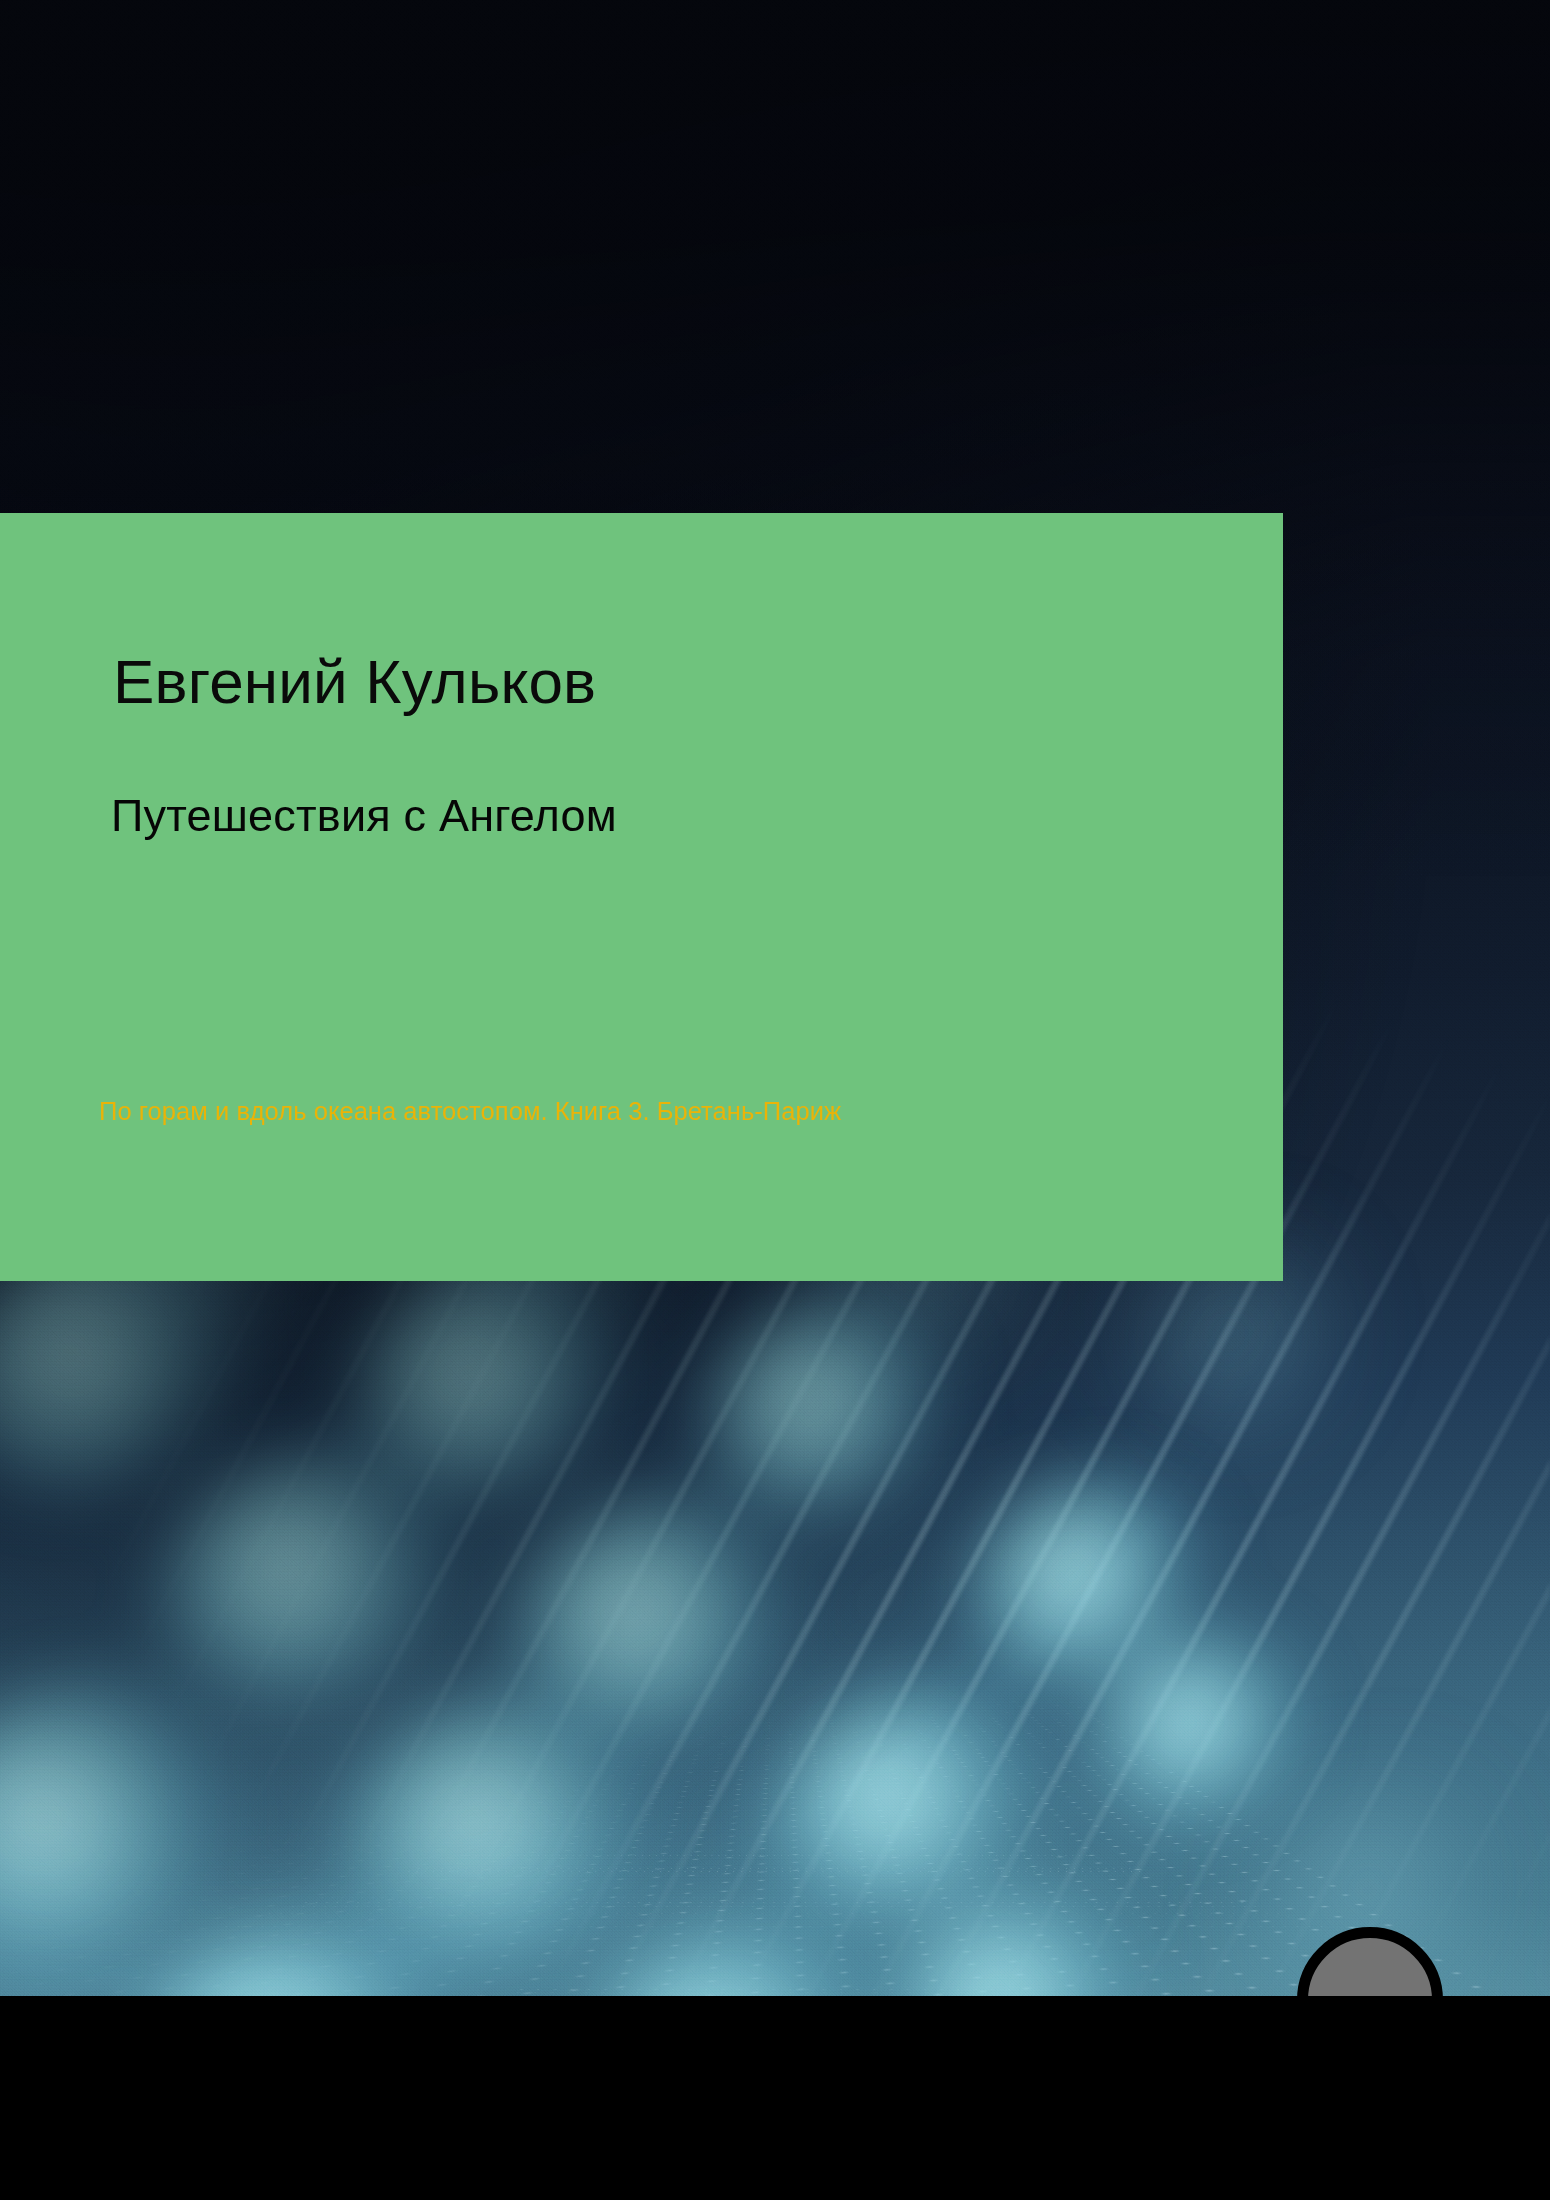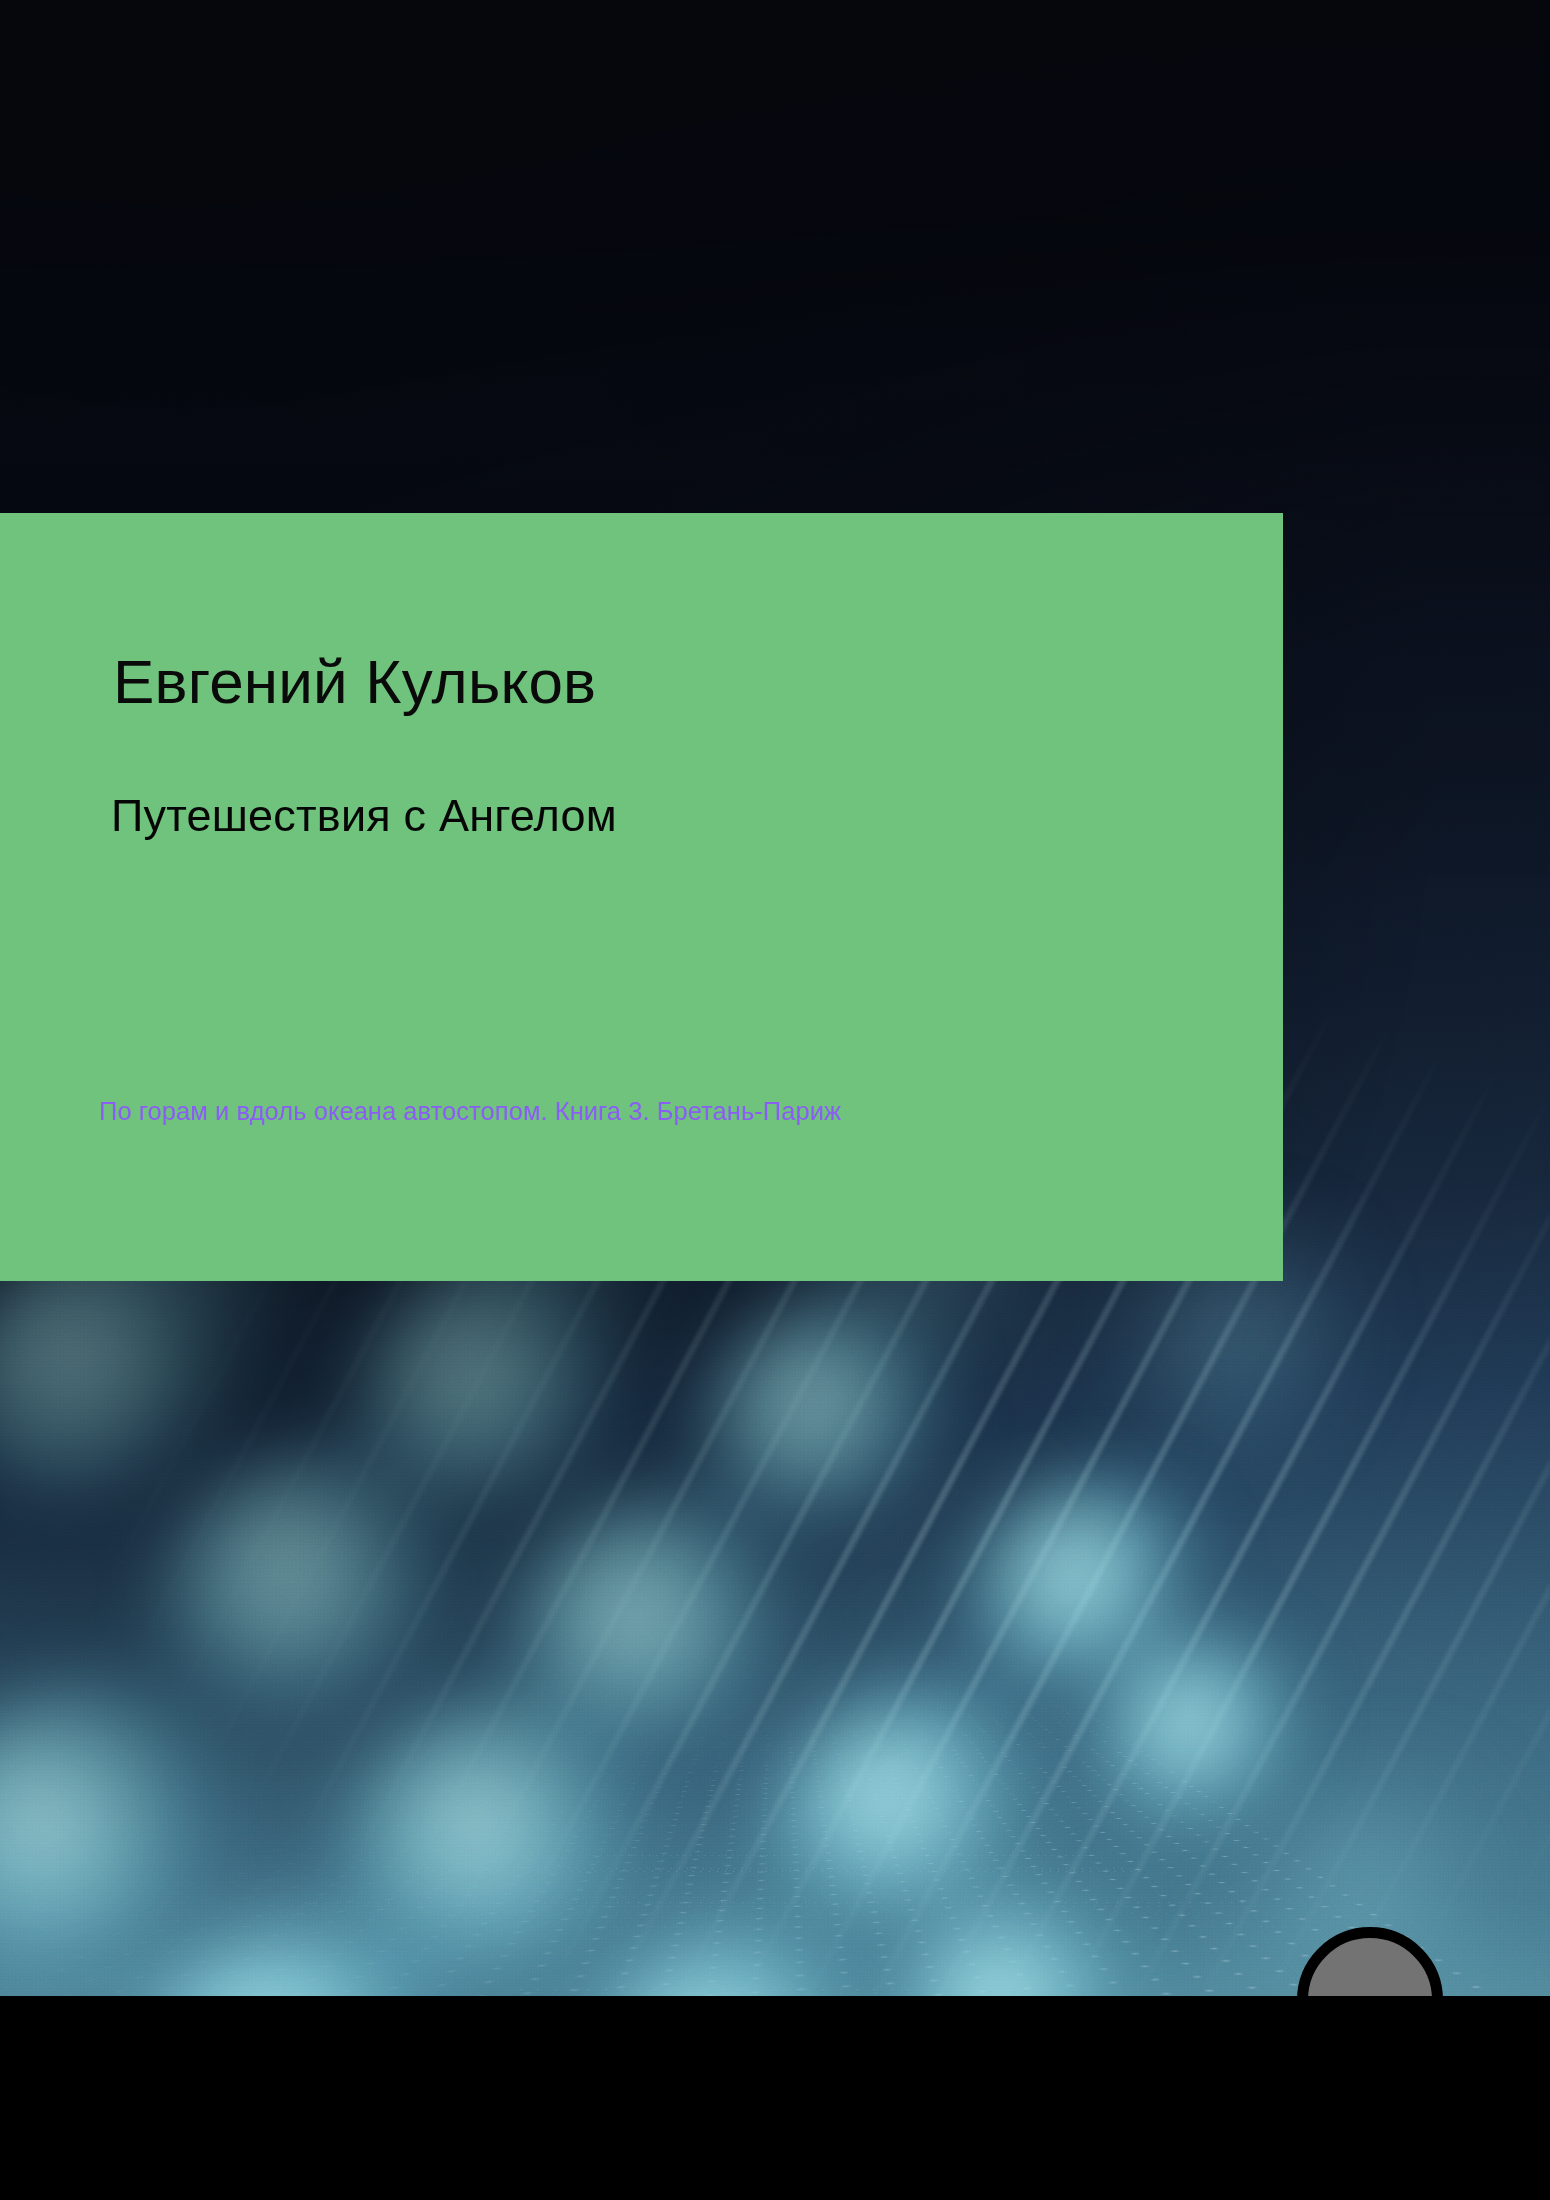--- a/index.html
+++ b/index.html
@@ -170,21 +170,21 @@
     white-space: nowrap;
     line-height: 1.15;
   }
 
   #book-subtitle {
     position: absolute;
     left: 99px;
     top: 1096px;
     font-size: 25.5px;
     font-weight: 400;
-    color: #8b5cf6;
+    color: #eab308;
     letter-spacing: 0.05px;
     white-space: nowrap;
     line-height: 1.2;
   }
 
   
   #age-rating-badge {
     position: absolute;
     left: 1297px;
     top: 1927px;

